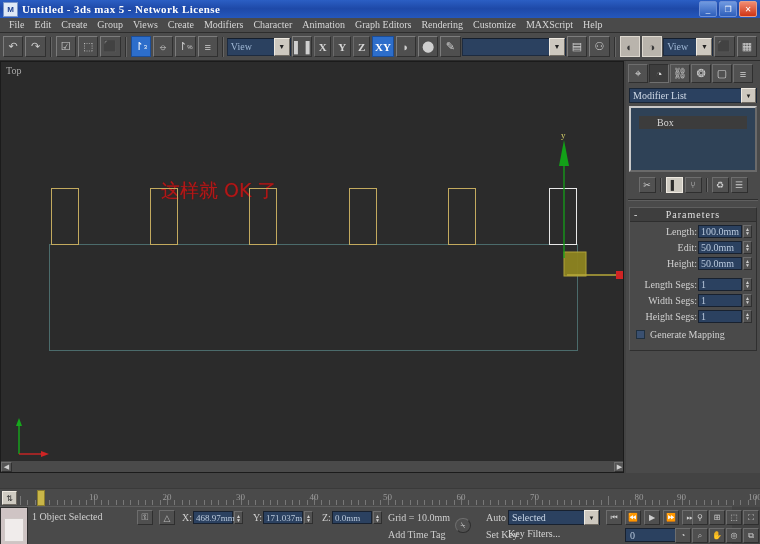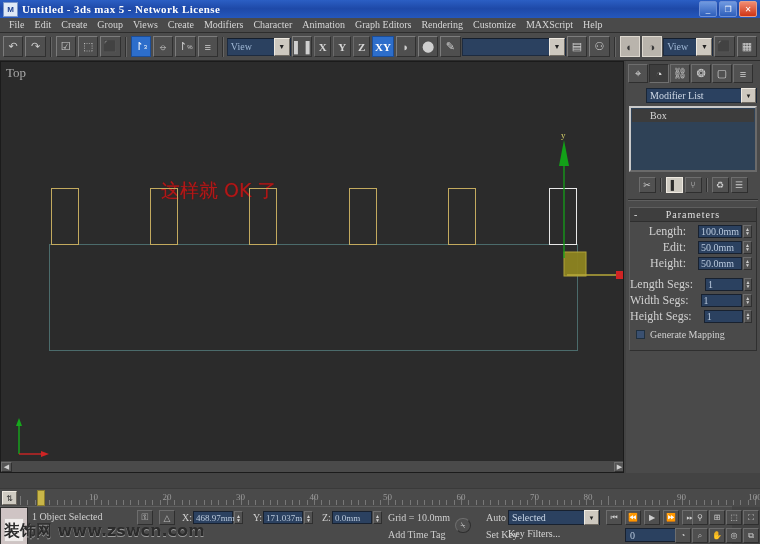--- a/index.html
+++ b/index.html
@@ -52,21 +52,21 @@
   .axbtn{width:18px;height:21px;margin:0 1px;background:#4f4f4f;
      border:1px solid #6a6a6a;border-right-color:#303030;border-bottom-color:#303030;
      display:flex;align-items:center;justify-content:center;
      color:#d8d8d8;font-size:11px;font-weight:bold;box-sizing:border-box;
      font-family:"Liberation Serif",serif;}
   .axbtn.on{background:#2d6ecb;border-color:#1c4d96;color:#fff;}
 
   
   .viewport{position:absolute;left:0;top:61px;width:624px;height:412px;
      background:#2b2b2b;border:1px solid #1b1b1b;box-sizing:border-box;overflow:hidden;}
-  .vp-label{position:absolute;left:5px;top:3px;font-size:13px;color:#a8a8a8;
+  .vp-label{position:absolute;left:5px;top:3px;font-size:10px;color:#a8a8a8;
      font-family:"Liberation Serif",serif;}
   .cn-text{position:absolute;left:160px;top:116px;font-size:19px;color:#b01818;
      font-family:"DejaVu Sans",sans-serif;white-space:nowrap;
      text-shadow:0 0 1px #7a0f0f;}
   .vp-scroll{position:absolute;left:0;bottom:0;width:624px;height:11px;
      background:#4a4a4a;border-top:1px solid #2a2a2a;display:flex;align-items:center;}
   .vp-scroll .sarr{width:11px;height:10px;background:#555;border:1px solid #6e6e6e;
      border-right-color:#303030;border-bottom-color:#303030;color:#d0d0d0;font-size:7px;
      display:flex;align-items:center;justify-content:center;box-sizing:border-box;}
 
@@ -77,51 +77,51 @@
      border-right-color:#2f2f2f;border-bottom-color:#2f2f2f;
      display:flex;align-items:center;justify-content:center;color:#d4d4d4;font-size:11px;
      box-sizing:border-box;}
   .cp-tab.on{background:#3d3d3d;border-color:#2f2f2f;border-right-color:#707070;
      border-bottom-color:#707070;}
   .namerow{display:flex;margin:2px 3px 0 3px;}
   .namefield{flex:1;height:16px;background:#2b4160;border:1px solid #1a2636;
      color:#cfd9e6;font-size:10px;padding-left:3px;display:flex;align-items:center;
      box-sizing:border-box;font-family:"Liberation Serif",serif;}
   .colorsw{width:17px;height:16px;background:#d7c34e;border:1px solid #8f8230;margin-left:3px;box-sizing:border-box;}
-  .modrow{display:flex;margin:3px 3px 0 20px;}
+  .modrow{display:flex;margin:3px 3px 0 3px;}
   .modlist{flex:1;height:15px;background:#2b4160;border:1px solid #1a2636;
      color:#cfd9e6;font-size:10px;padding-left:3px;display:flex;align-items:center;
      box-sizing:border-box;font-family:"Liberation Serif",serif;}
   .modlist .arr{margin-left:auto;width:13px;height:13px;background:#cdc8bf;
      border:1px solid #efeae1;border-right-color:#6f6a62;border-bottom-color:#6f6a62;
      display:flex;align-items:center;justify-content:center;color:#222;font-size:6px;}
   .stackbox{margin:3px 3px 0 3px;height:66px;background:#2f4257;
      border:2px solid #c9c9c9;border-right-color:#6a6a6a;border-bottom-color:#6a6a6a;
-     box-sizing:border-box;padding:1px;}
+     box-sizing:border-box;padding:8px;}
   .stackitem{height:13px;background:#3c3c3c;color:#d8d8d8;font-size:10px;
      padding-left:18px;display:flex;align-items:center;box-sizing:border-box;
      font-family:"Liberation Serif",serif;}
   .stackbtns{display:flex;align-items:center;justify-content:center;gap:2px;margin-top:5px;}
   .sbtn{width:17px;height:16px;background:#515151;border:1px solid #6d6d6d;
      border-right-color:#2f2f2f;border-bottom-color:#2f2f2f;
      display:flex;align-items:center;justify-content:center;color:#d0d0d0;font-size:9px;
      box-sizing:border-box;}
   .sbtn.on{background:#cfcbc2;color:#2b2b2b;border-color:#efeae1;}
   .vsep{width:1px;height:14px;background:#303030;border-right:1px solid #6a6a6a;margin:0 2px;}
   .divider{height:1px;background:#2e2e2e;border-bottom:1px solid #5f5f5f;margin:6px 2px;}
 
   .rollout{margin:0 3px;border:1px solid #5e5e5e;border-right-color:#2f2f2f;
      border-bottom-color:#2f2f2f;background:#4a4a4a;box-sizing:border-box;}
   .rollhdr{height:13px;background:#3e3e3e;border-bottom:1px solid #2e2e2e;
      display:flex;align-items:center;color:#e0e0e0;font-size:10px;
      font-family:"Liberation Serif",serif;letter-spacing:1px;position:relative;}
   .rollhdr .mn{position:absolute;left:4px;}
   .rollhdr .tt{width:100%;text-align:center;}
   .prow{display:flex;align-items:center;height:14px;margin:2px 4px 0 0;justify-content:flex-end;}
-  .plabel{font-size:12px;color:#d0d0d0;margin-right:12px;white-space:nowrap;
+  .plabel{font-size:10px;color:#d0d0d0;margin-right:1px;white-space:nowrap;
      font-family:"Liberation Serif",serif;}
   .pfield{width:44px;height:13px;background:#2b4160;border:1px solid #18212f;
      color:#b8c8dc;font-size:10px;padding-left:2px;display:flex;align-items:center;
      box-sizing:border-box;font-family:"Liberation Serif",serif;}
   .spin{width:9px;height:13px;margin-left:1px;background:#515151;border:1px solid #6d6d6d;
      border-right-color:#2f2f2f;border-bottom-color:#2f2f2f;display:flex;
      flex-direction:column;align-items:center;justify-content:center;
      color:#cfcfcf;font-size:5px;line-height:4px;box-sizing:border-box;}
   .chkrow{display:flex;align-items:center;margin:6px 0 4px 6px;}
   .chk{width:9px;height:9px;background:#3a5070;border:1px solid #20303f;margin-right:5px;box-sizing:border-box;}
@@ -509,21 +509,21 @@
         <div class="tick" style="left: 720.3px; height: 5px;"></div>
         <div class="tick" style="left: 727.65px; height: 5px;"></div>
         <div class="tick" style="left: 735px; height: 9px;"></div>
         <div class="tlabel" style="left: 73.5px;">10</div>
         <div class="tlabel" style="left: 147px;">20</div>
         <div class="tlabel" style="left: 220.5px;">30</div>
         <div class="tlabel" style="left: 294px;">40</div>
         <div class="tlabel" style="left: 367.5px;">50</div>
         <div class="tlabel" style="left: 441px;">60</div>
         <div class="tlabel" style="left: 514.5px;">70</div>
-        <div class="tlabel" style="left: 568px;">80</div>
+        <div class="tlabel" style="left: 619px;">80</div>
         <div class="tlabel" style="left: 661.5px;">90</div>
         <div class="tlabel" style="left: 735px;">100</div>
       </div>
     <div class="slider-handle"></div>
   </div>
 
   <div class="statusbar">
     <div class="mini-listener"></div>
     <div class="sel-text">1 Object Selected</div>
     <div class="lockbtn">⚿</div>
@@ -581,15 +581,14 @@
     <div id="navbot">
         <div class="navbtn" style="left: 675px; top: 21px;">◔</div>
         <div class="navbtn" style="left: 692px; top: 21px;">⌕</div>
         <div class="navbtn" style="left: 709px; top: 21px;">✋</div>
         <div class="navbtn" style="left: 726px; top: 21px;">◎</div>
         <div class="navbtn" style="left: 743px; top: 21px;">⧉</div>
       </div>
   </div>
 
   <div class="wm-sq"></div>
-  <div class="wm-bot">装饰网 www.zswcn.com</div>
 
 </div>
 
 </body></html>

